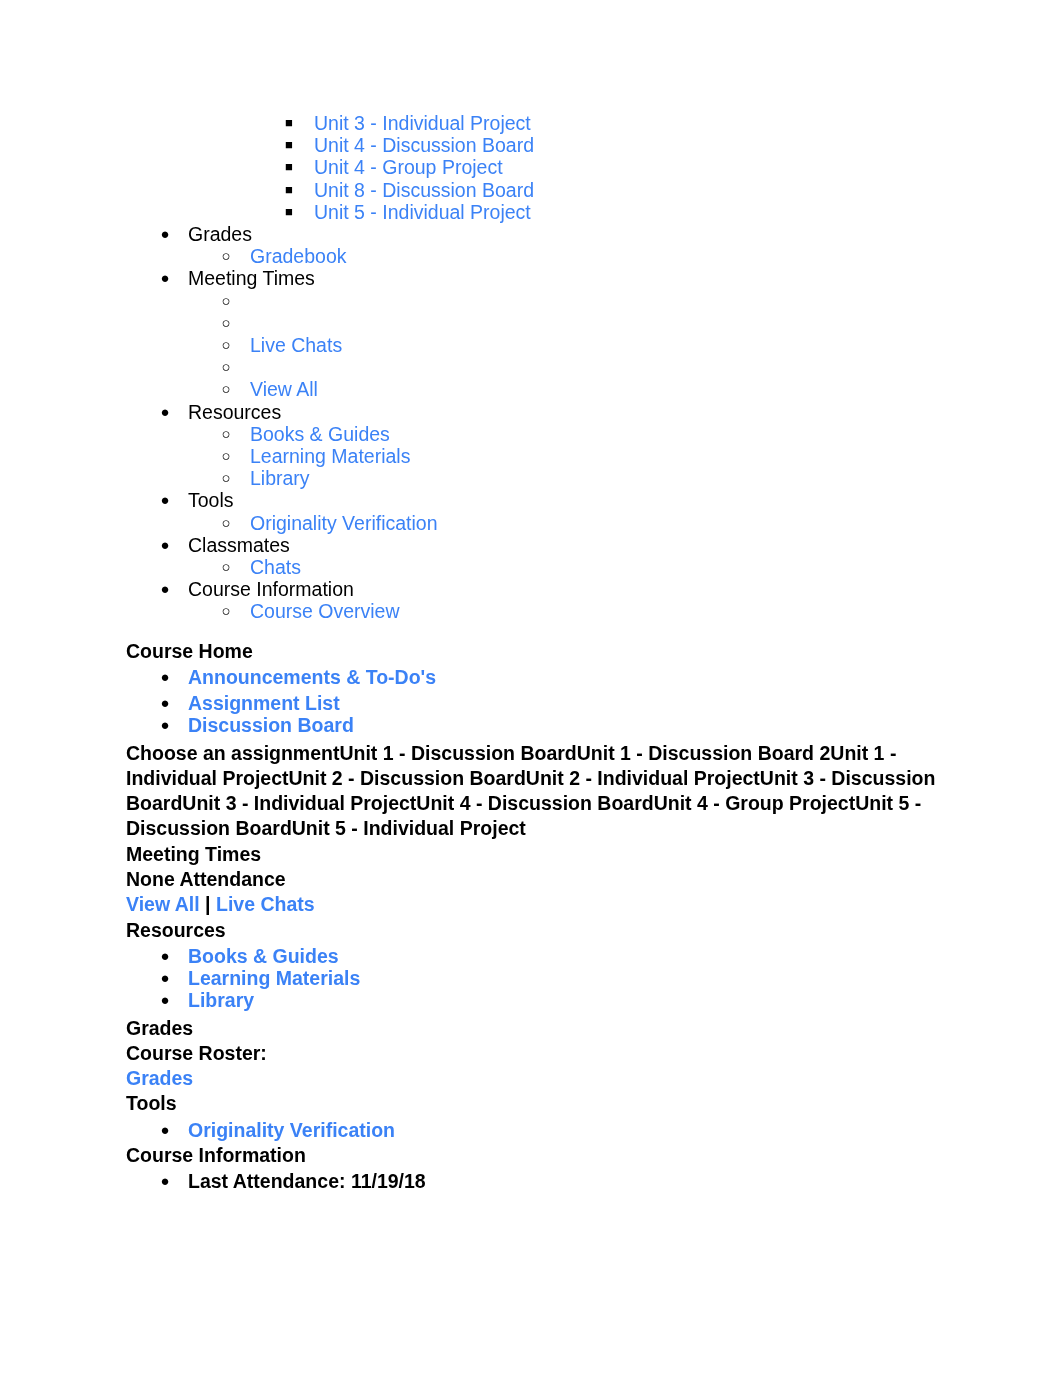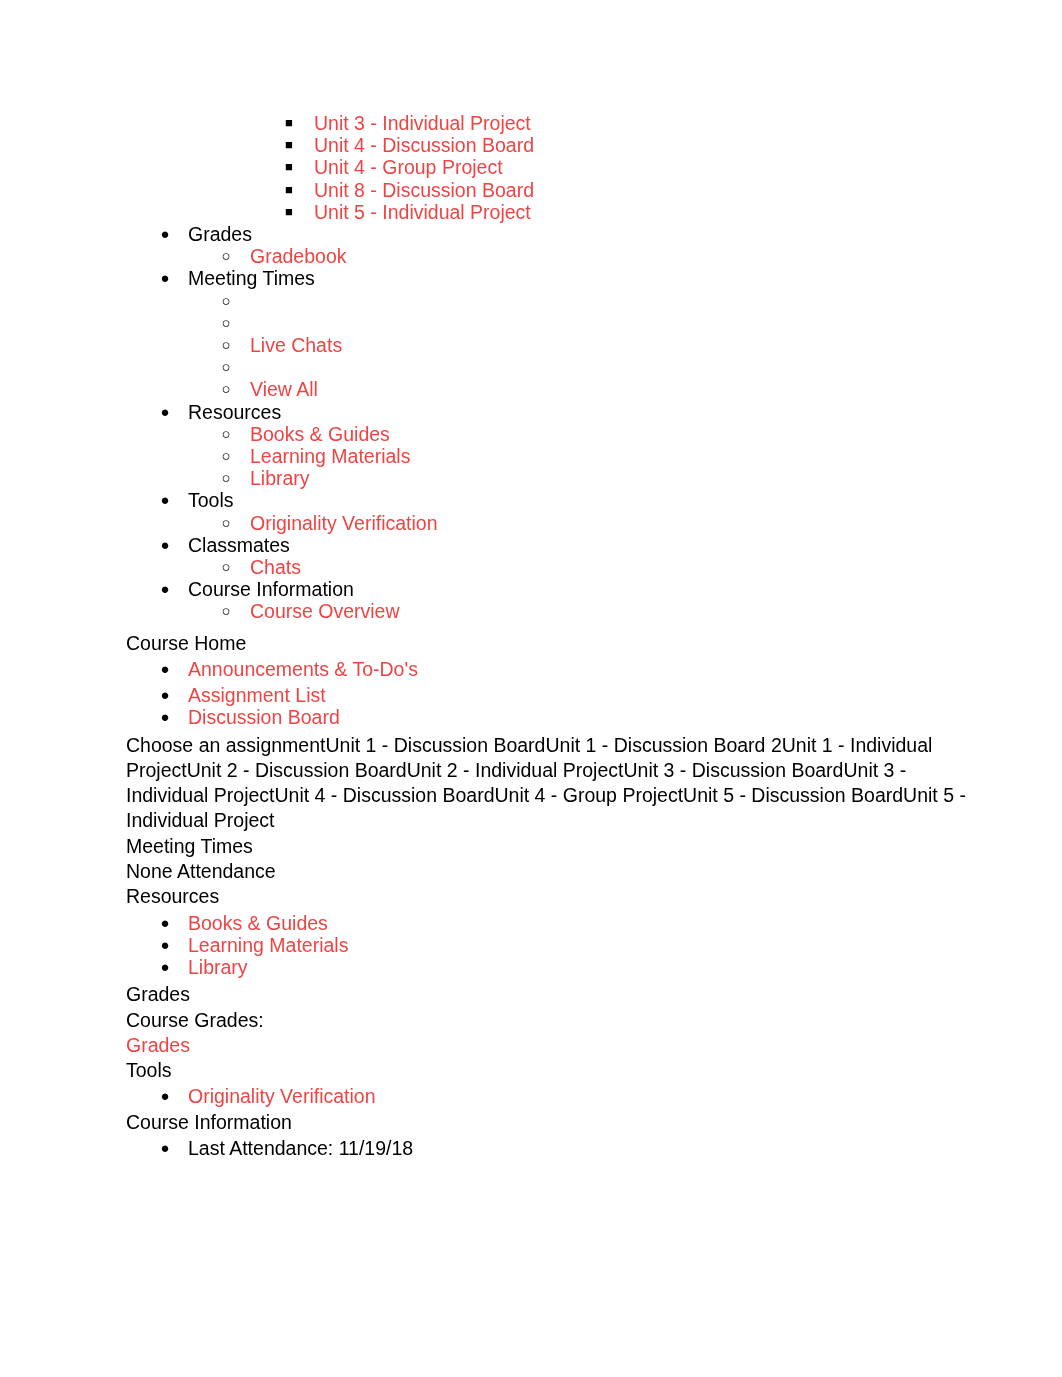--- a/index.html
+++ b/index.html
@@ -17,21 +17,21 @@
     -webkit-font-smoothing: antialiased;
   }
   .page {
     position: relative;
     width: 1062px;
     height: 1377px;
     box-sizing: border-box;
     padding: 112px 96px 0 126px;
   }
   a, .lnk {
-    color: #ef4444;
+    color: #3b82f6;
     text-decoration: none;
   }
   .blk { color: #000000; }
 
   
   ul.lvl {
     margin: 0;
     padding: 0;
     list-style: none;
   }
@@ -80,21 +80,21 @@
     line-height: 22.2px;
   }
   ul.l2, ul.l3 { margin: 0; padding: 0; list-style: none; }
   ul.l2 > li, ul.l3 > li { padding-left: 0; }
   ul.l2 > li { padding-left: 124px; }
   ul.l3 > li { padding-left: 188px; }
 
   li.empty { min-height: 22.2px; }
 
   
-  .flow { margin-top: 4px; }
+  .flow { margin-top: 12px; font-weight: bold; }
   .ln {
     line-height: 25.3px;
     min-height: 25.3px;
   }
   .para {
     line-height: 25.3px;
   }
   
   .fb {
     position: relative;
@@ -264,39 +264,40 @@
     <div class="fb">
       <span class="mk">●</span>
       <span class="lnk">Discussion Board</span>
     </div>
 
     <div class="gap4"></div>
     <div class="para">Choose an assignmentUnit 1 - Discussion BoardUnit 1 - Discussion Board 2Unit 1 - Individual ProjectUnit 2 - Discussion BoardUnit 2 - Individual ProjectUnit 3 - Discussion BoardUnit 3 - Individual ProjectUnit 4 - Discussion BoardUnit 4 - Group ProjectUnit 5 - Discussion BoardUnit 5 - Individual Project</div>
 
     <div class="ln">Meeting Times</div>
     <div class="ln">None Attendance</div>
+    <div class="ln"><span class="lnk">View All</span><span class="blk"> | </span><span class="lnk">Live Chats</span></div>
     <div class="ln">Resources</div>
 
     <div class="gap2"></div>
     <div class="fb">
       <span class="mk">●</span>
       <span class="lnk">Books &amp; Guides</span>
     </div>
     <div class="fb">
       <span class="mk">●</span>
       <span class="lnk">Learning Materials</span>
     </div>
     <div class="fb">
       <span class="mk">●</span>
       <span class="lnk">Library</span>
     </div>
 
     <div class="gap4"></div>
     <div class="ln">Grades</div>
-    <div class="ln">Course Grades:</div>
+    <div class="ln">Course Roster:</div>
     <div class="ln"><span class="lnk">Grades</span></div>
     <div class="ln">Tools</div>
 
     <div class="gap2"></div>
     <div class="fb">
       <span class="mk">●</span>
       <span class="lnk">Originality Verification</span>
     </div>
 
     <div class="gap2"></div>

